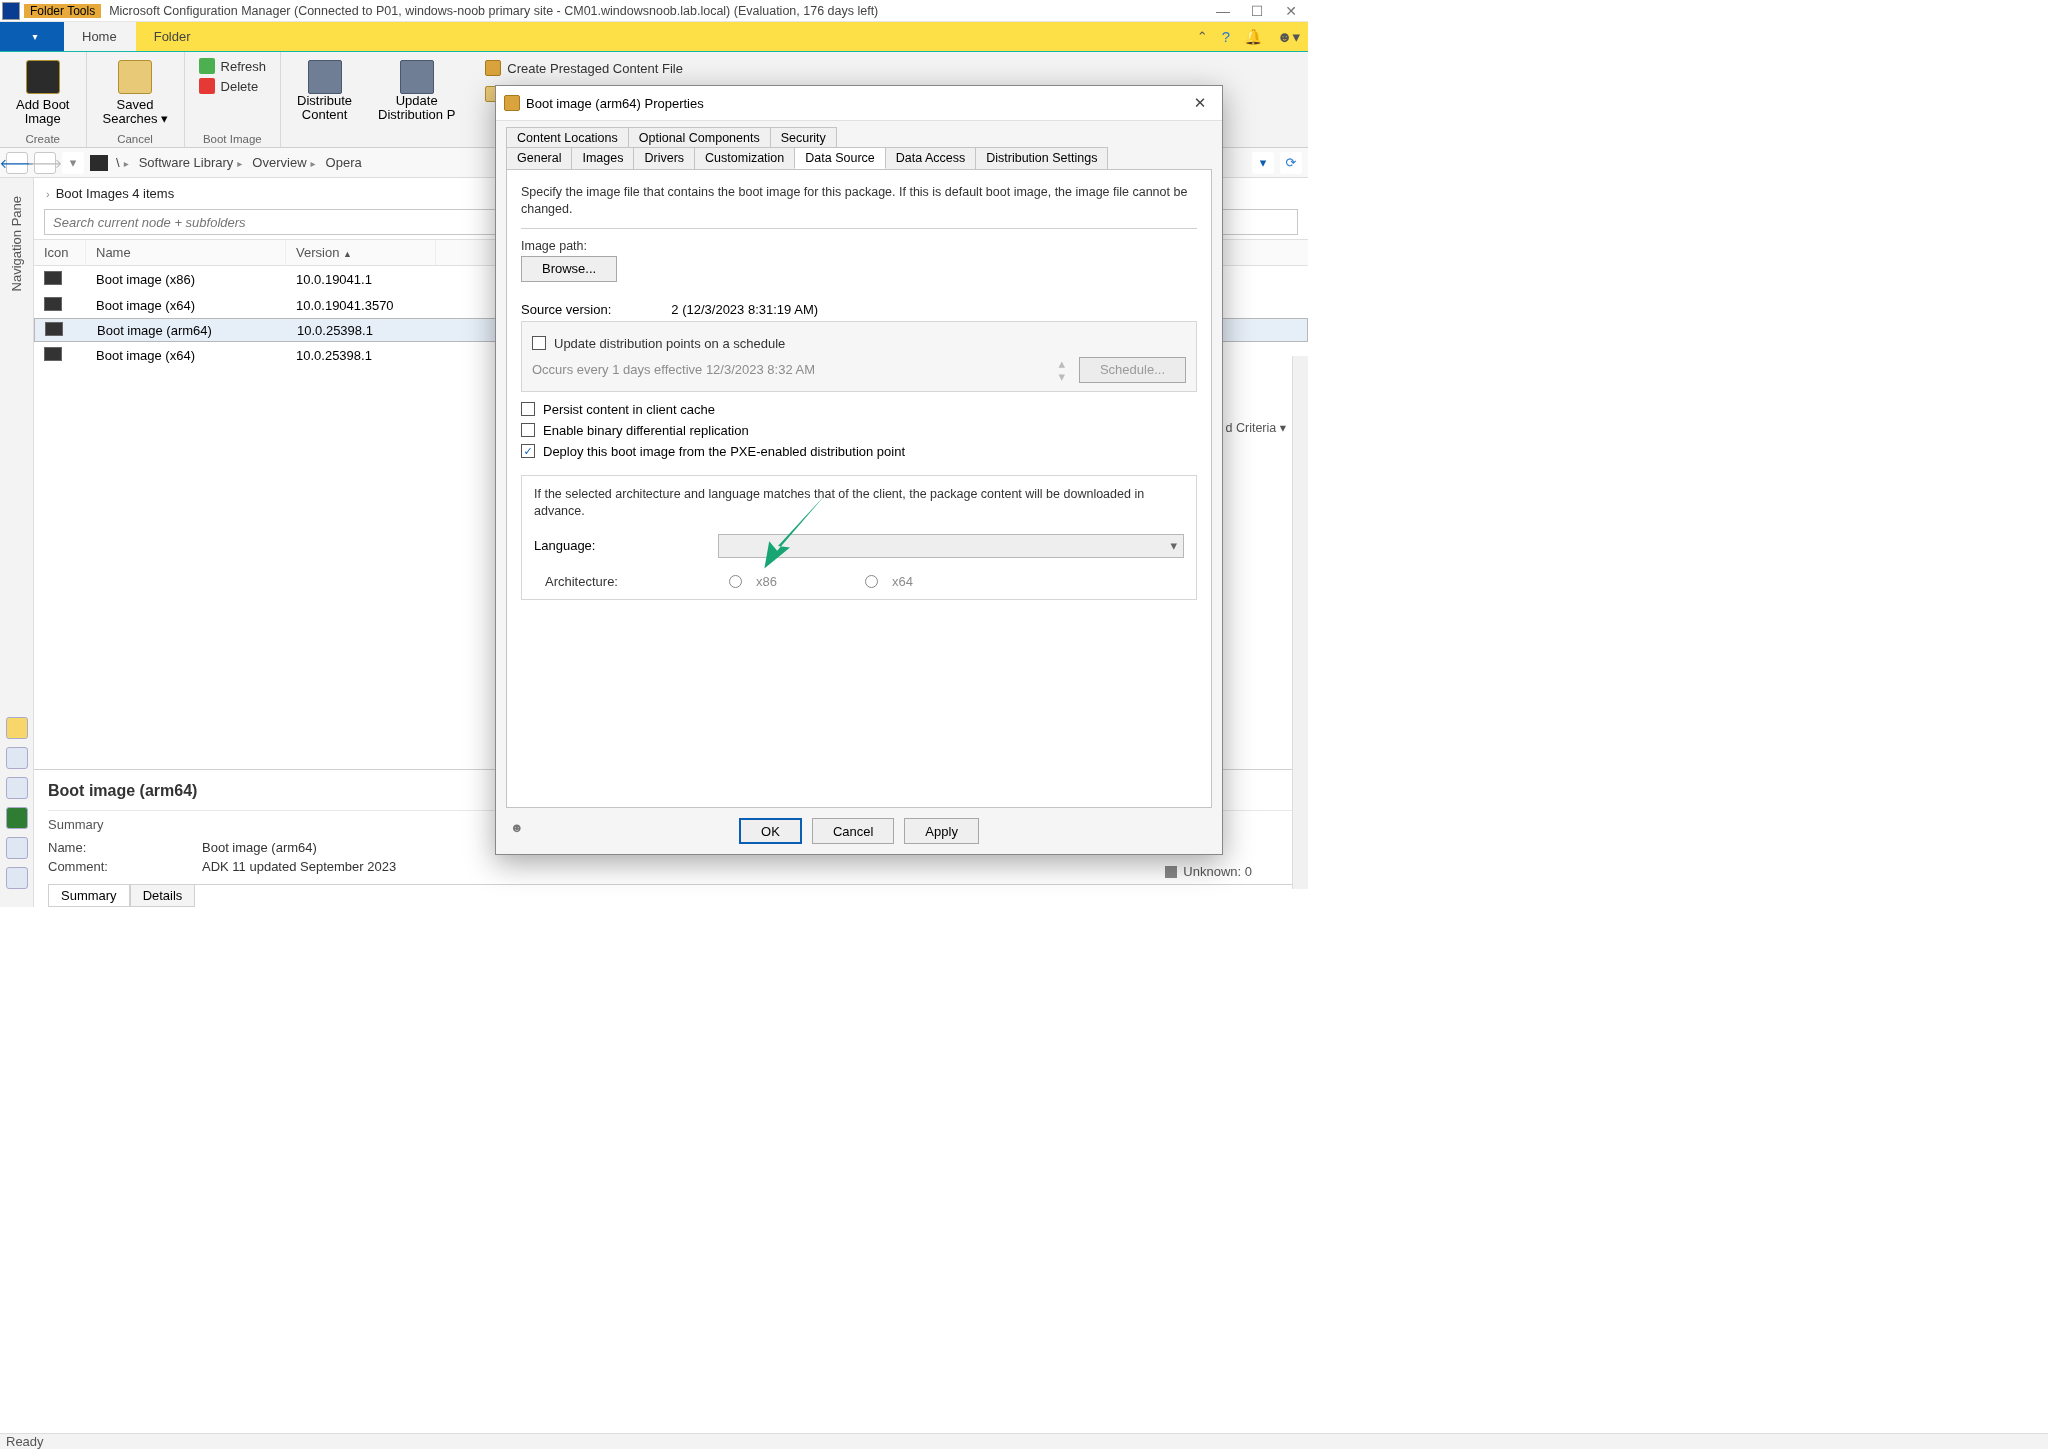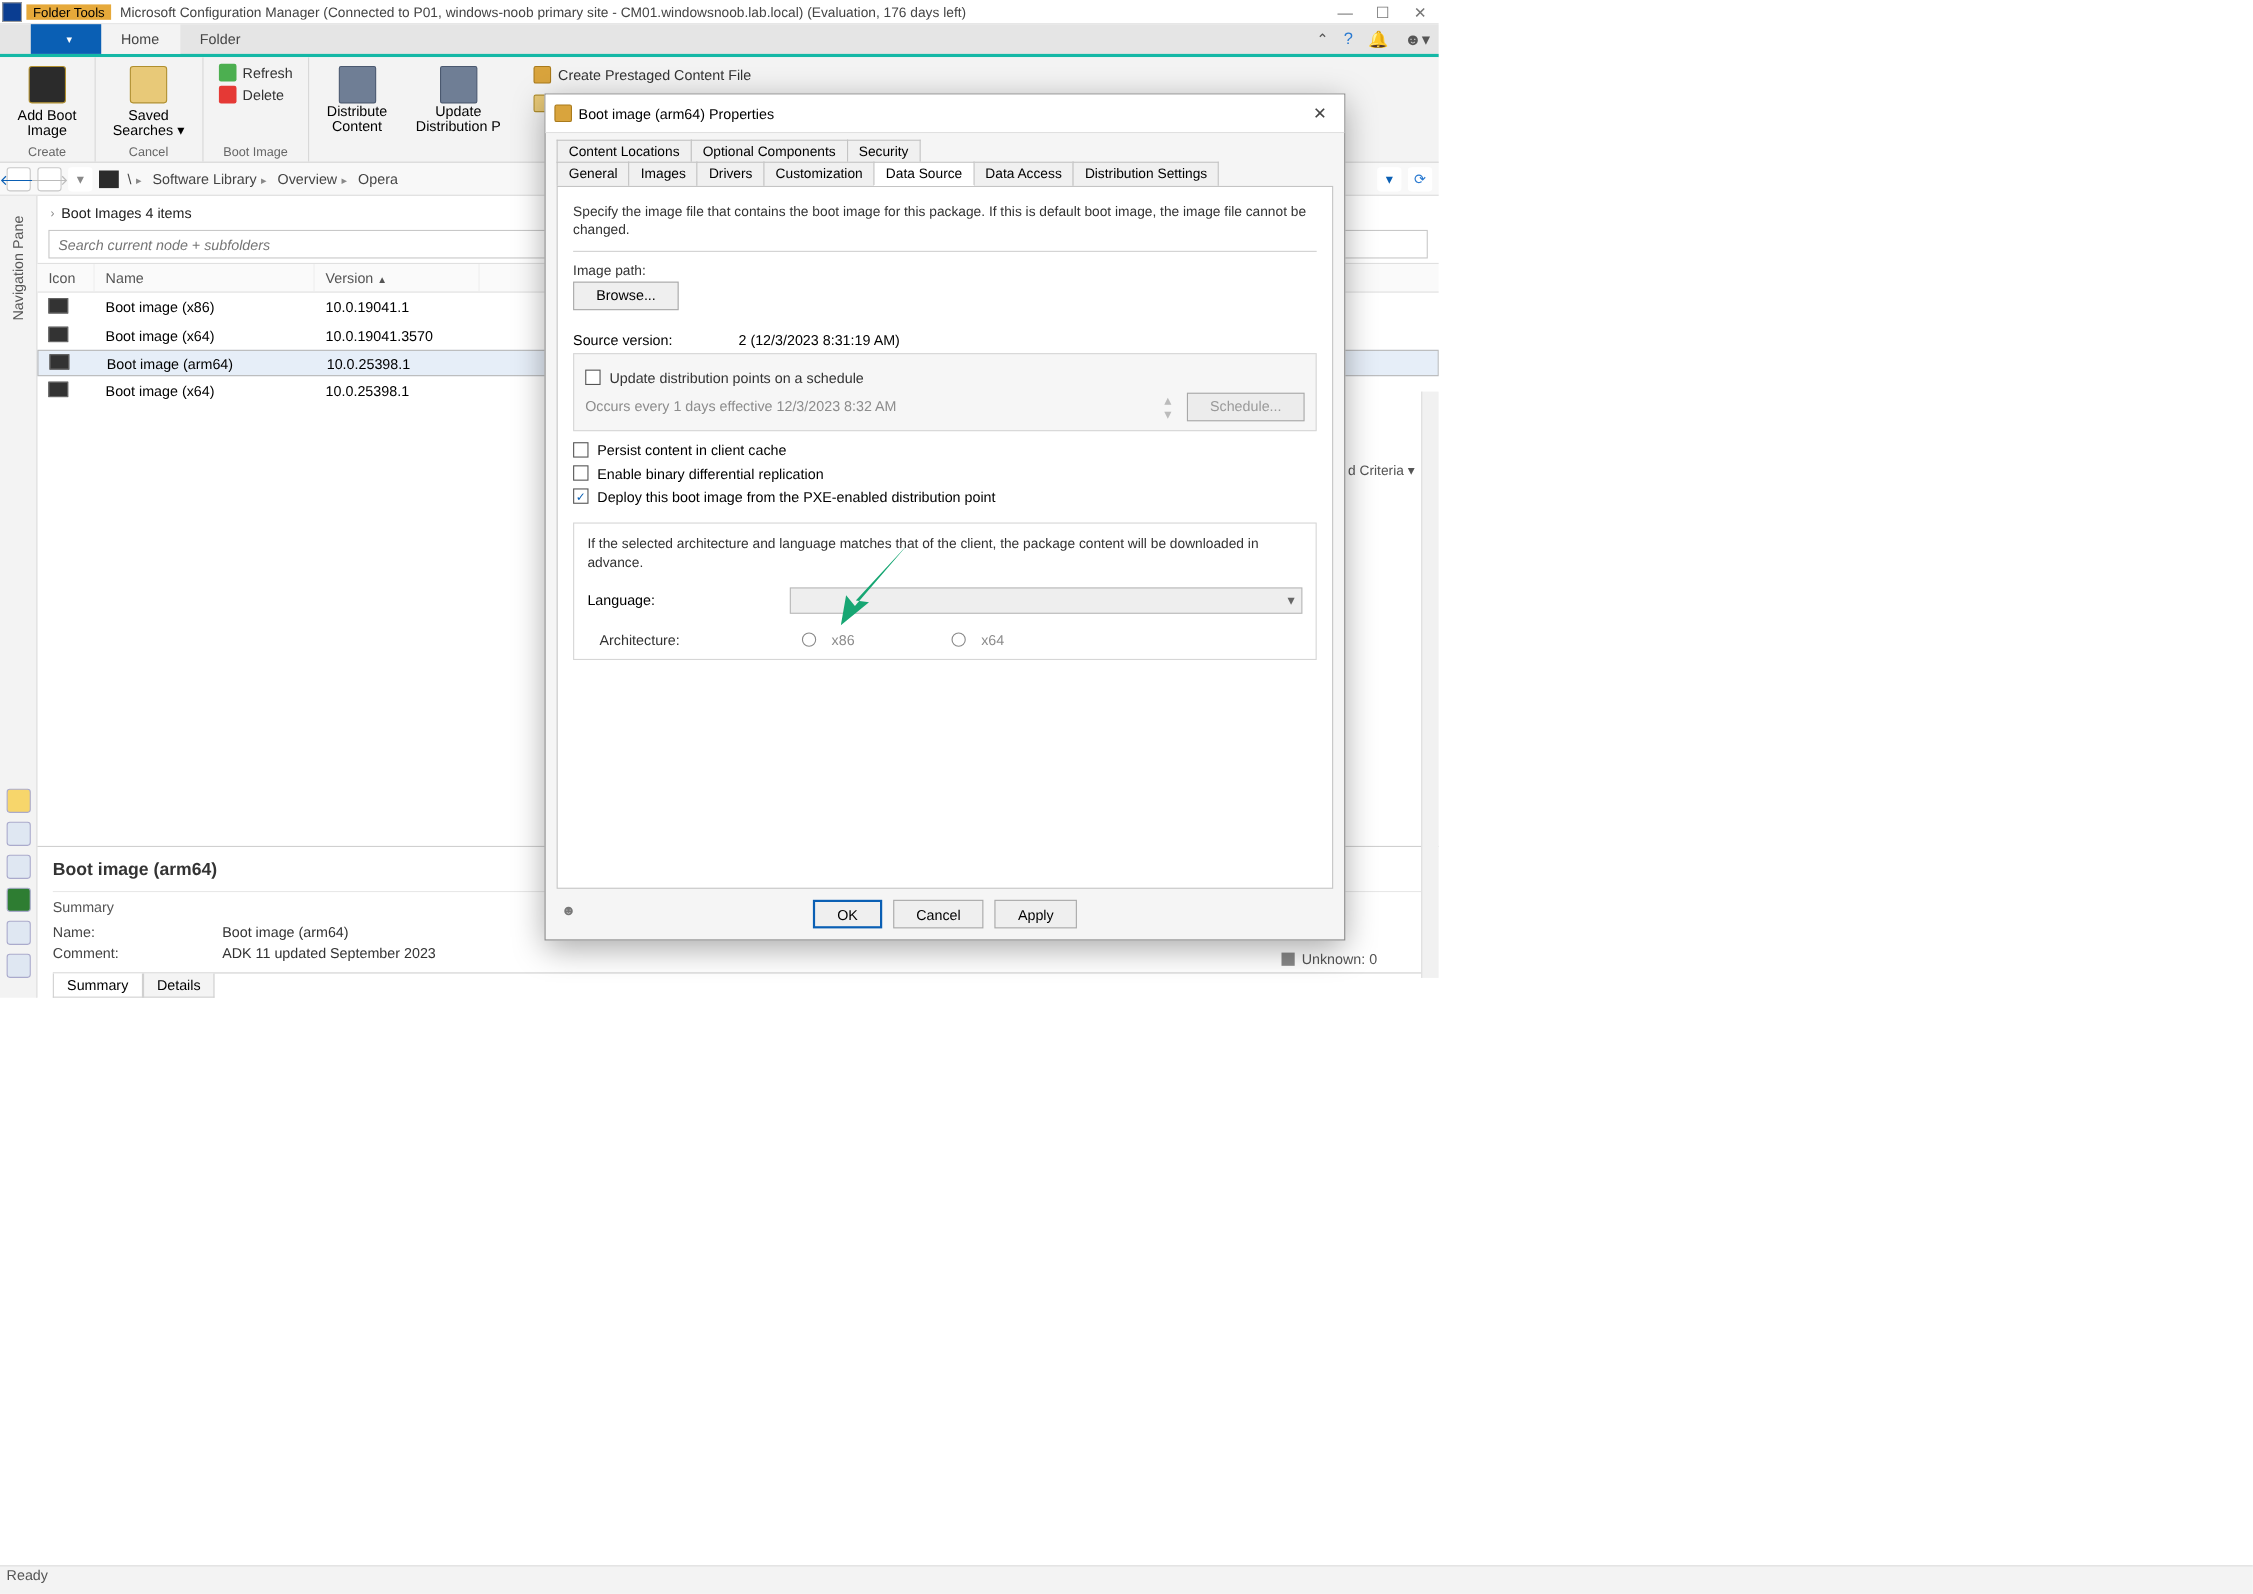--- a/index.html
+++ b/index.html
@@ -7,21 +7,21 @@
 
   
   .titlebar { display:flex; align-items:center; height:22px; background:#fff; border-bottom:1px solid #e5e5e5; }
   .titlebar .appicon { width:18px; height:18px; background:#0a3d91; margin:0 4px 0 2px; border:1px solid #999; }
   .titlebar .ft { background:#e6a93a; color:#000; padding:0 6px; font-size:12px; }
   .titlebar .ttext { padding:0 8px; font-size:12.5px; color:#444; white-space:nowrap; overflow:hidden; }
   .titlebar .wbtns { margin-left:auto; display:flex; }
   .titlebar .wbtn { width:34px; height:22px; display:flex; align-items:center; justify-content:center; color:#777; font-size:14px; }
 
   
-  .menustrip { height:30px; background:#e5e5e5; display:flex; align-items:stretch; border-bottom:3px solid #14b8a6;padding-left:28px; }
+  .menustrip { height:30px; background:#fde047; display:flex; align-items:stretch; border-bottom:1px solid #14b8a6; }
   .filebtn { width:64px; background:#0a5fb4; color:#fff; display:flex; align-items:center; justify-content:center; position:relative;}
   .filebtn::after{ content:"▾"; font-size:10px; margin-left:6px; }
   .menutab { padding:0 18px; display:flex; align-items:center; color:#444; border-right:1px solid transparent;}
   .menutab.active { background:#f3f3f3; }
   .menustrip .right { margin-left:auto; display:flex; align-items:center; padding-right:8px; gap:14px; color:#555;}
 
   
   .ribbon { height:96px; background:#f3f3f3; border-bottom:1px solid #cfcfcf; display:flex; align-items:stretch; overflow:hidden;}
   .rgroup { border-right:1px solid #d8d8d8; padding:4px 10px 2px; display:flex; flex-direction:column; align-items:center; }
   .rgroup .lbl { font-size:11.5px; color:#666; margin-top:auto; }
@@ -63,21 +63,21 @@
   
   .detailpane{ border-top:1px solid #d0d0d0; padding:10px 14px 0; position:relative;}
   .detailpane h2{ margin:2px 0 10px; font-size:16px; font-weight:600; color:#333;}
   .detailpane .grp{ border-top:1px solid #e8e8e8; padding-top:6px;}
   .kv{ display:flex; gap:24px; padding:2px 0; color:#333;}
   .kv .k{ width:130px; color:#444;}
   .tabs2{ display:flex; gap:0; border-top:1px solid #d0d0d0; margin-top:8px;}
   .tabs2 .t{ padding:3px 12px; border:1px solid #d0d0d0; border-top:none; background:#f4f4f4;}
   .tabs2 .t.active{ background:#fff;}
 
-  .statusbar{ position:absolute; bottom:0; left:0; right:0; height:26px; background:#f3f3f3; border-top:1px solid #ddd; padding:0 6px; font-size:12px; color:#555;}
+  .statusbar{ position:absolute; bottom:0; left:0; right:0; height:16px; background:#f3f3f3; border-top:1px solid #ddd; padding:0 6px; font-size:12px; color:#555;}
 
   
   .dialog{
     position:absolute; left:495px; top:85px; width:728px; height:770px;
     background:#f5f5f5; border:1px solid #888; box-shadow:0 8px 28px rgba(0,0,0,.35);
     display:flex; flex-direction:column; z-index:50;
   }
   .dlg-title{ display:flex; align-items:center; gap:6px; padding:6px 8px; background:#fff; border-bottom:1px solid #e0e0e0;}
   .dlg-title .dicon{ width:16px; height:16px; background:#d9a43d; border:1px solid #a97a1b; border-radius:2px;}
   .dlg-title .x{ margin-left:auto; width:28px; height:22px; display:flex; align-items:center; justify-content:center; font-size:15px; color:#444;}

